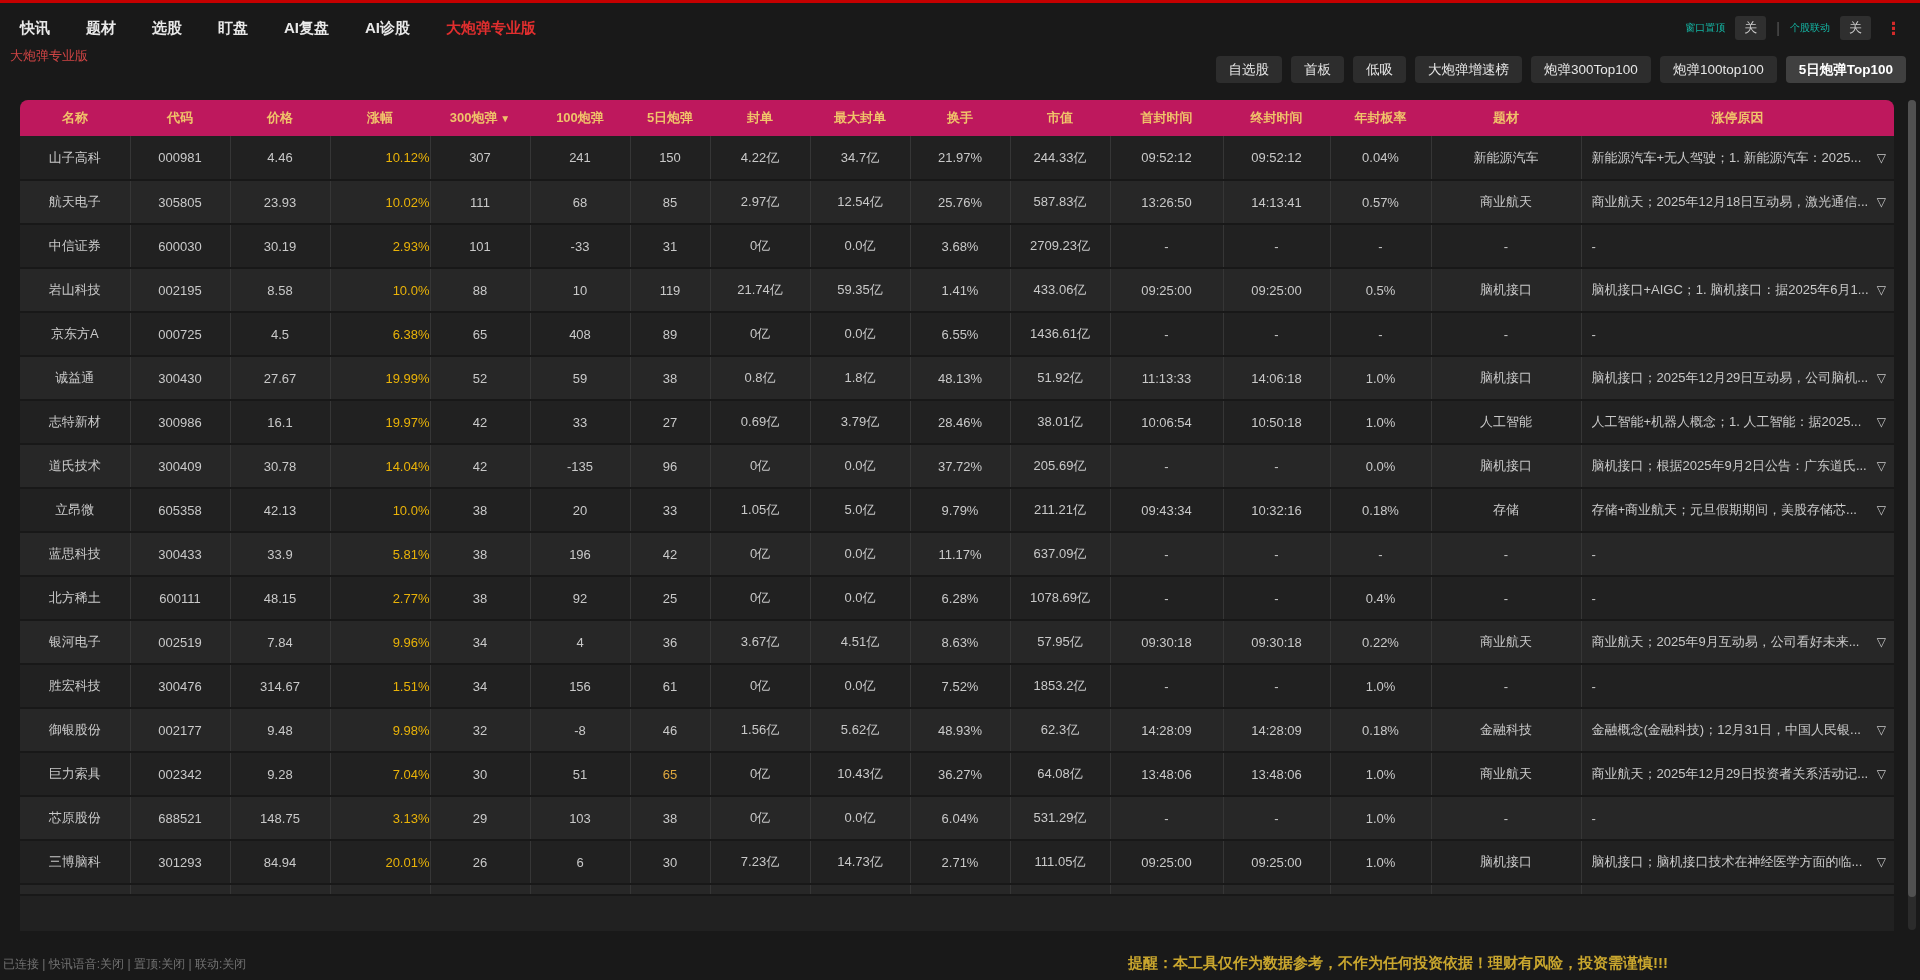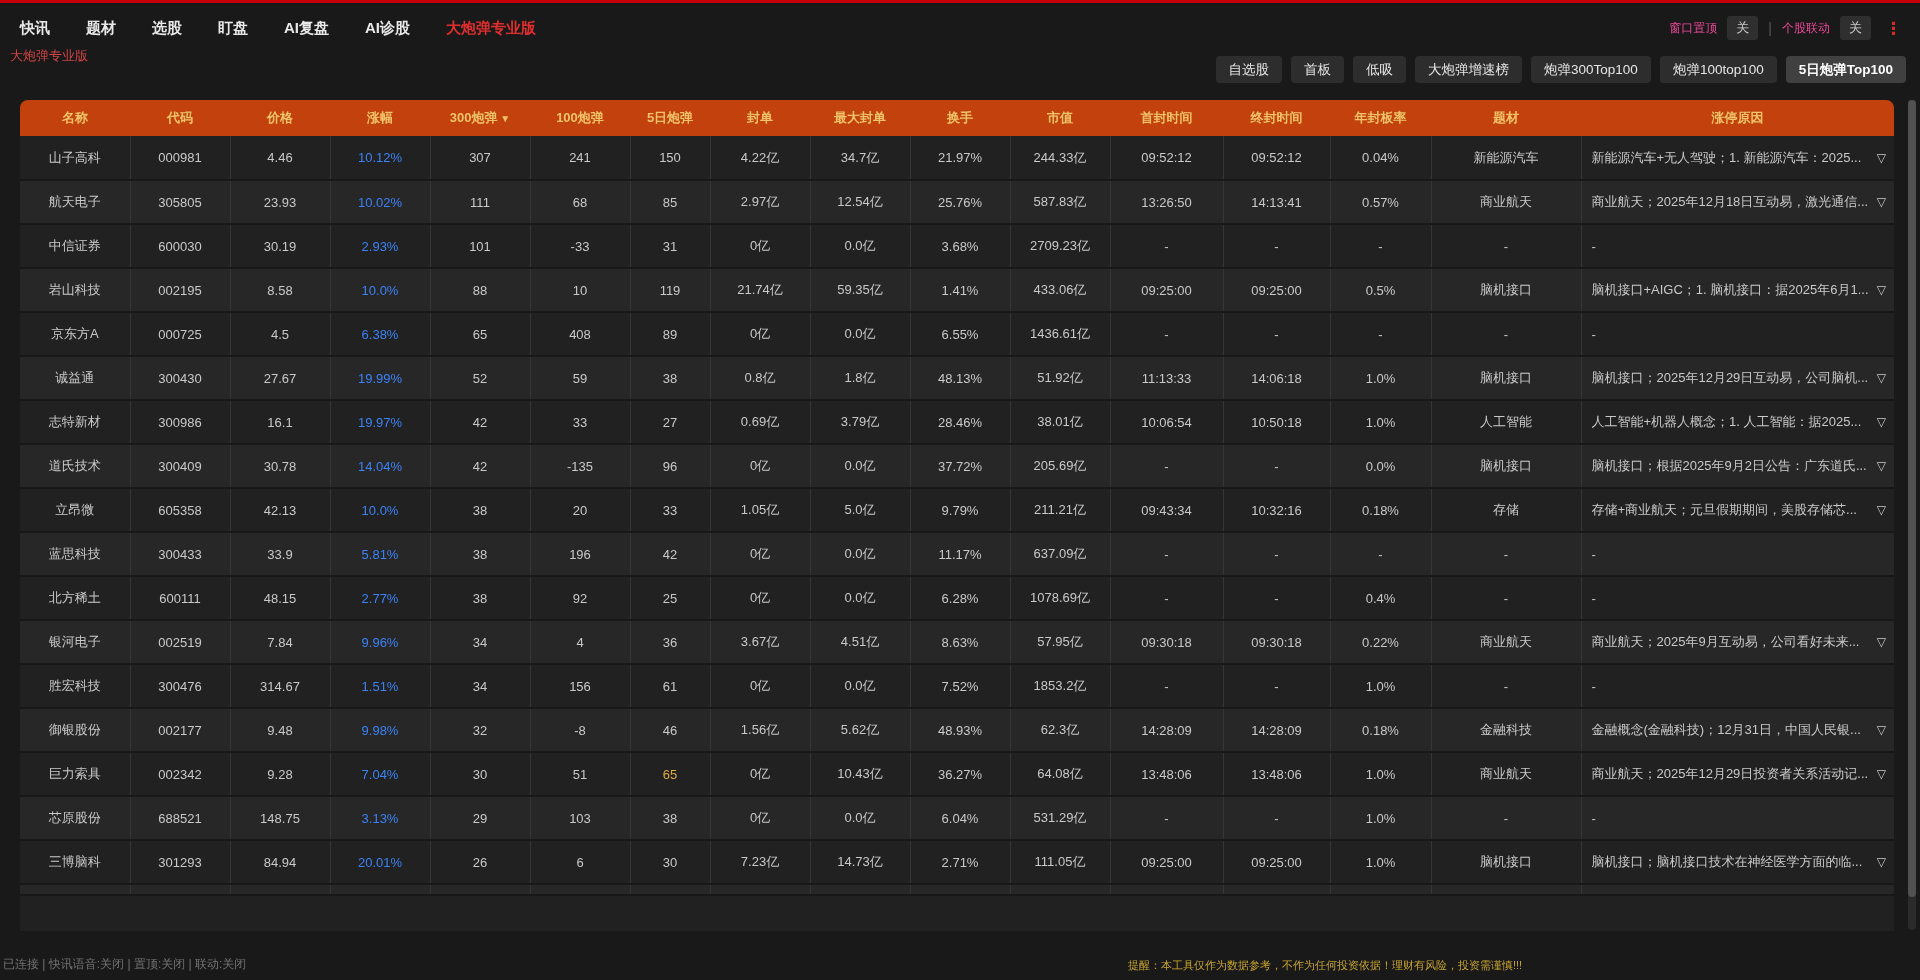--- a/index.html
+++ b/index.html
@@ -8,47 +8,47 @@
   body { position:relative; }
 
   .top-line { height:3px; width:100%; background:#c40000; }
 
   
   .nav { height:34px; display:flex; align-items:center; justify-content:space-between; padding:16px 14px 0 20px; }
   .nav-left { display:flex; align-items:center; gap:36px; }
   .nav-item { color:#e8e8e8; font-size:15px; font-weight:bold; cursor:pointer; white-space:nowrap; }
   .nav-item.active { color:#e02e2e; }
   .nav-right { display:flex; align-items:center; gap:10px; }
-  .nav-label { color:#ec4899; font-size:12px; }
+  .nav-label { color:#14b8a6; font-size:10px; }
   .toggle-btn { background:#2f2f2f; color:#cccccc; font-size:13px; padding:3px 9px; border-radius:3px; cursor:pointer; }
   .nav-divider { color:#5a5a5a; font-size:14px; }
   .kebab { color:#d42a2a; font-size:17px; font-weight:bold; cursor:pointer; padding:0 4px; letter-spacing:0; }
 
   
   .sub-row { height:38px; display:flex; align-items:center; justify-content:space-between; padding:0 14px 0 10px; }
   .breadcrumb { color:#cf4444; font-size:13px; }
   .tabs { display:flex; align-items:center; gap:9px;margin-top:27px; }
   .tab { background:#2d2d2d; color:#e6e6e6; border:none; font-size:13.5px; height:27px; padding:0 13px;
          border-radius:4px; cursor:pointer; font-family:inherit; white-space:nowrap; }
   .tab.active { background:#404040; color:#ffffff; font-weight:bold; }
 
   
   .table-wrap { position:absolute; left:20px; top:100px; width:1874px; height:831px;
                 overflow:hidden; border-radius:8px 8px 0 0; background:#212121; }
   table { width:100%; border-collapse:collapse; table-layout:fixed; }
-  thead th { background:#c2410c; color:#f0c36a; font-size:13px; font-weight:bold;
+  thead th { background:#be185d; color:#f0c36a; font-size:13px; font-weight:bold;
              height:36px; text-align:center; white-space:nowrap; cursor:pointer; }
   .sort-icon { font-size:10px; color:#f0c36a; }
   tbody td { height:44px; text-align:center; color:#c9c9c9; font-size:13px;
              border-right:1px solid #363636; border-bottom:2px solid #181818;
              white-space:nowrap; overflow:hidden; }
   tbody td:last-child { border-right:none; }
   tbody tr:nth-child(odd)  td { background:#212121; }
   tbody tr:nth-child(even) td { background:#272727; }
-  td.red  { color:#3b82f6; }
+  td.red  { color:#eab308;text-align:right; }
   td.gold { color:#e0a93e; }
   td.reason { text-align:left; padding:0 8px 0 10px; }
   td.reason .reason-wrap { display:flex; align-items:center; }
   .reason-text { flex:1; overflow:hidden; white-space:nowrap; }
   .expand-icon { color:#c9c9c9; font-size:12px; margin-left:6px; cursor:pointer; }
   tr.partial td { height:11px; }
 
   
   th:nth-child(1){width:110px} th:nth-child(2){width:100px} th:nth-child(3){width:100px}
   th:nth-child(4){width:100px} th:nth-child(5){width:100px} th:nth-child(6){width:100px}
@@ -56,21 +56,21 @@
   th:nth-child(10){width:100px} th:nth-child(11){width:100px} th:nth-child(12){width:113px}
   th:nth-child(13){width:107px} th:nth-child(14){width:101px} th:nth-child(15){width:150px}
 
   
   .scrollbar { position:absolute; right:4px; top:100px; width:8px; height:830px; background:#2b2b2b; border-radius:4px; }
   .scrollbar .thumb { width:100%; height:96%; background:#515151; border-radius:4px; }
 
   
   .footer { position:absolute; left:0; bottom:0; width:100%; height:28px; }
   .status-left { position:absolute; left:3px; bottom:7px; color:#737373; font-size:12px; }
-  .disclaimer { position:absolute; left:1128px; bottom:7px; color:#c9a62e; font-size:11px; font-weight:normal; }
+  .disclaimer { position:absolute; left:1128px; bottom:7px; color:#c9a62e; font-size:15px; font-weight:bold; }
 </style>
 </head>
 <body>
 
 <div class="top-line"></div>
 
 <header class="nav">
   <nav class="nav-left">
     <span class="nav-item">快讯</span>
     <span class="nav-item">题材</span>

